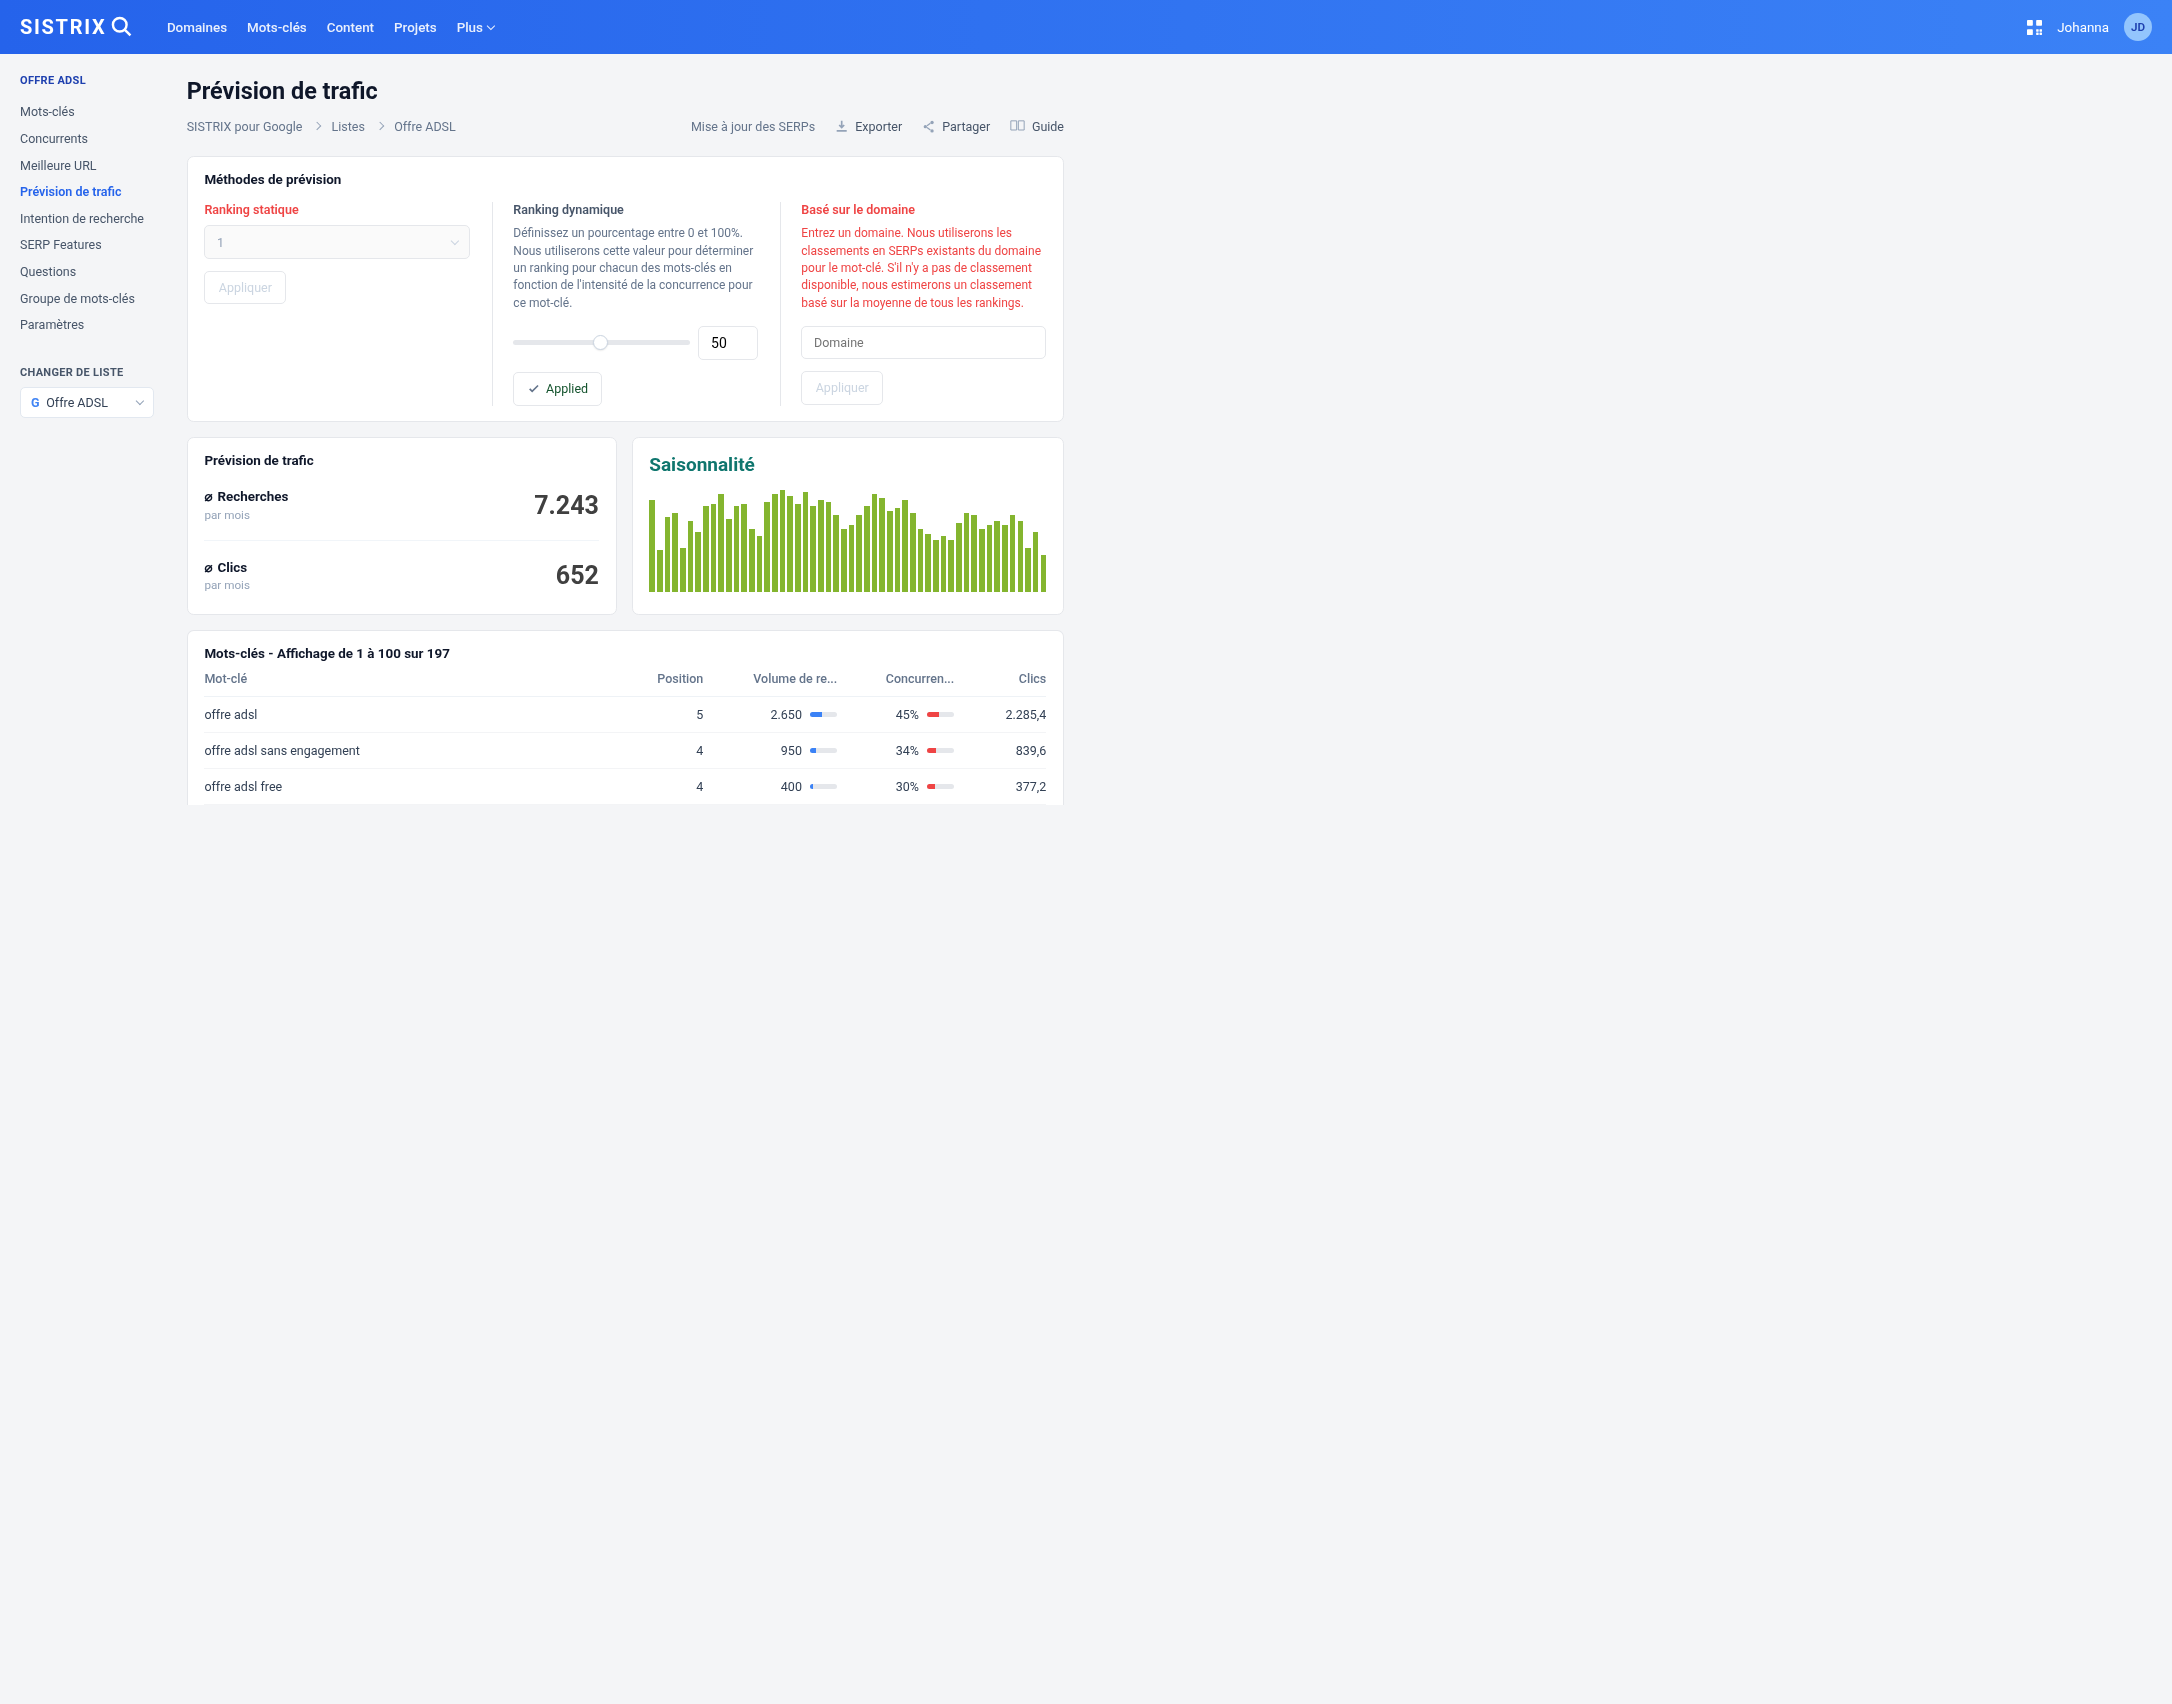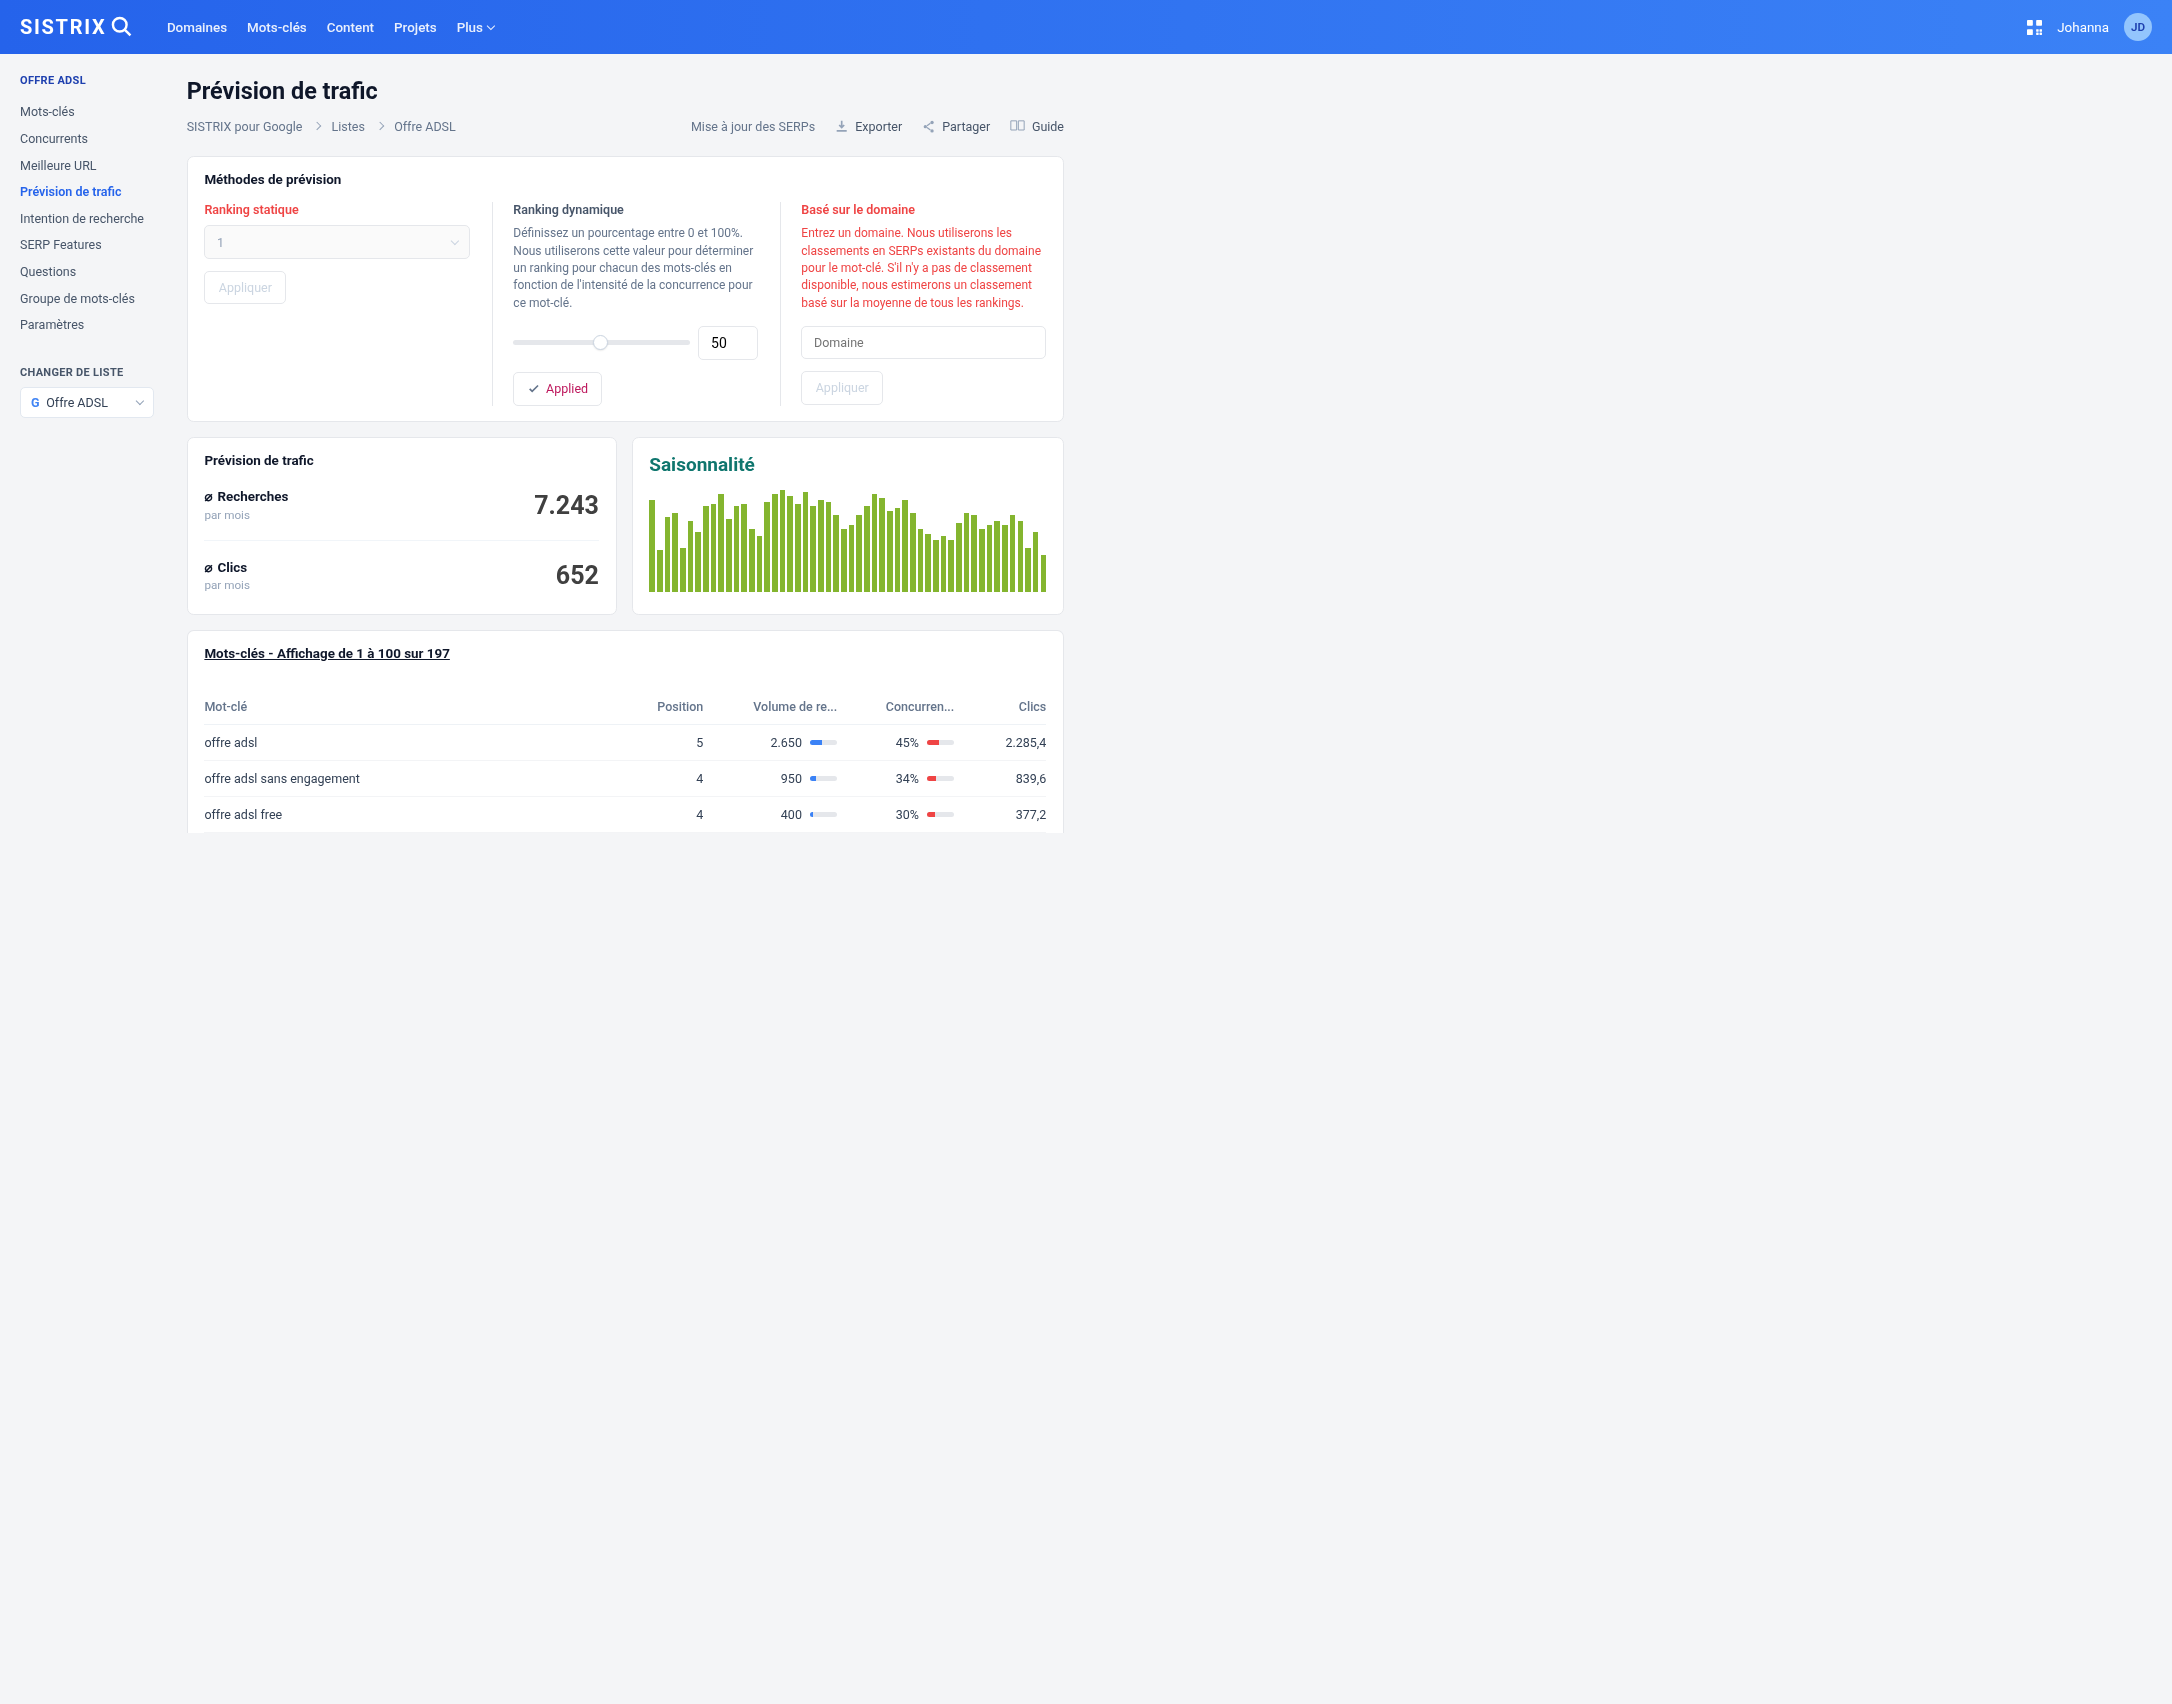--- a/index.html
+++ b/index.html
@@ -28,41 +28,41 @@
   .actions .item { display: flex; align-items: center; gap: 6.7px; cursor: pointer; }
   .card { background: white; border: 0.8px solid #e5e7eb; border-radius: 6.7px; padding: 15px 16.7px; }
   .methods { margin-bottom: 15px; }
   .methods-title { font-weight: 700; color: #0f172a; font-size: 13.4px; margin-bottom: 15px; }
   .methods-grid { display: grid; grid-template-columns: 1fr 1fr 1fr; gap: 22px; }
   .method h3 { font-size: 12.5px; font-weight: 600; color: #475569; margin-bottom: 8.4px; }
   .method.disabled h3, .method.disabled p { color: #ef4444; }
   .method p { font-size: 12px; color: #64748b; line-height: 1.45; margin-bottom: 13.4px; }
   .method-divider { border-left: 0.8px solid #e5e7eb; padding-left: 20px; }
   .select-field { display: flex; align-items: center; justify-content: space-between; border: 0.8px solid #e5e7eb; border-radius: 5px; padding: 8.4px 11.7px; color: #94a3b8; font-size: 12.5px; background: #fafafa; margin-bottom: 11.7px;}
-  .btn { display: inline-flex; align-items: center; gap: 6.7px; border: 0.8px solid #e5e7eb; background: white; padding: 8.4px 13.4px; border-radius: 5px; color: #be185d; font-size: 12.5px; cursor: pointer; }
+  .btn { display: inline-flex; align-items: center; gap: 6.7px; border: 0.8px solid #e5e7eb; background: white; padding: 8.4px 13.4px; border-radius: 5px; color: #14532d; font-size: 12.5px; cursor: pointer; }
   .btn.disabled { color: #cbd5e1; cursor: default; }
   .slider-row { display: flex; gap: 8.4px; align-items: center; margin-bottom: 11.7px;}
   .slider { flex: 1; position: relative; height: 5px; background: #e5e7eb; border-radius: 2.5px; }
   .slider-thumb { position: absolute; top: -5px; left: 45%; width: 15px; height: 15px; background: white; border: 0.8px solid #cbd5e1; border-radius: 50%; box-shadow: 0 0.8px 1.7px rgba(0,0,0,0.1);}
   .slider-value { border: 0.8px solid #e5e7eb; border-radius: 5px; padding: 8.4px 11.7px; width: 60px; font-size: 14px; }
   .text-input { width: 100%; border: 0.8px solid #e5e7eb; border-radius: 5px; padding: 8.4px 11.7px; font-size: 12.5px; color: #94a3b8; margin-bottom: 11.7px;}
   .row { display: flex; gap: 15px; margin-bottom: 15px; }
   .forecast-card { flex: 0 0 49%; }
   .forecast-card .title { font-weight: 700; font-size: 13.4px; color: #0f172a; margin-bottom: 15px;}
   .metric { display: flex; justify-content: space-between; align-items: center; padding: 6.7px 0; }
   .metric + .metric { border-top: 0.8px solid #f1f5f9; margin-top: 11.7px; padding-top: 18.4px;}
   .metric-label { display: flex; flex-direction: column; }
   .metric-label .top { display: flex; align-items: center; gap: 5px; font-weight: 700; color: #0f172a; font-size: 13.4px;}
   .metric-label .sub { color: #94a3b8; font-size: 11.7px; margin-top: 3.3px;}
   .metric-value { font-size: 25px; font-weight: 700; color: #404040; }
   .season-card { flex: 1; }
   .season-card .title { font-weight: 700; font-size: 19px; color: #0f766e; margin-bottom: 11.7px;}
   .bars { display: flex; align-items: flex-end; gap: 2.1px; height: 105px; }
   .bars div { flex: 1; background: #84b52f; min-width: 2.5px; }
-  .table-card .title { font-weight: 700; font-size: 13.4px; color: #0f172a; margin-bottom: 28px; text-decoration: underline;}
+  .table-card .title { font-weight: 700; font-size: 13.4px; color: #0f172a; margin-bottom: 0;}
   table { width: 100%; border-collapse: collapse; }
   th { text-align: left; color: #64748b; font-size: 12.5px; font-weight: 500; padding: 10px 0; border-bottom: 0.8px solid #eef2f6;}
   th.r, td.r { text-align: right; }
   td { padding: 10px 0; color: #334155; font-size: 12.5px; border-bottom: 0.8px solid #f3f4f6;}
   .bar-cell { display: flex; align-items: center; justify-content: flex-end; gap: 8.4px;}
   .mini-bar { width: 27px; height: 5px; background: #e5e7eb; border-radius: 2.5px; position: relative; overflow: hidden;}
   .mini-bar .fill { position: absolute; top:0; left:0; height:100%; }
   .mini-bar .fill.blue { background: #3b82f6; }
   .mini-bar .fill.red { background: #ef4444; }
   .chevron { width: 8.4px; height: 8.4px; border-right: 1.7px solid currentColor; border-bottom: 1.7px solid currentColor; transform: rotate(45deg); display:inline-block;}

